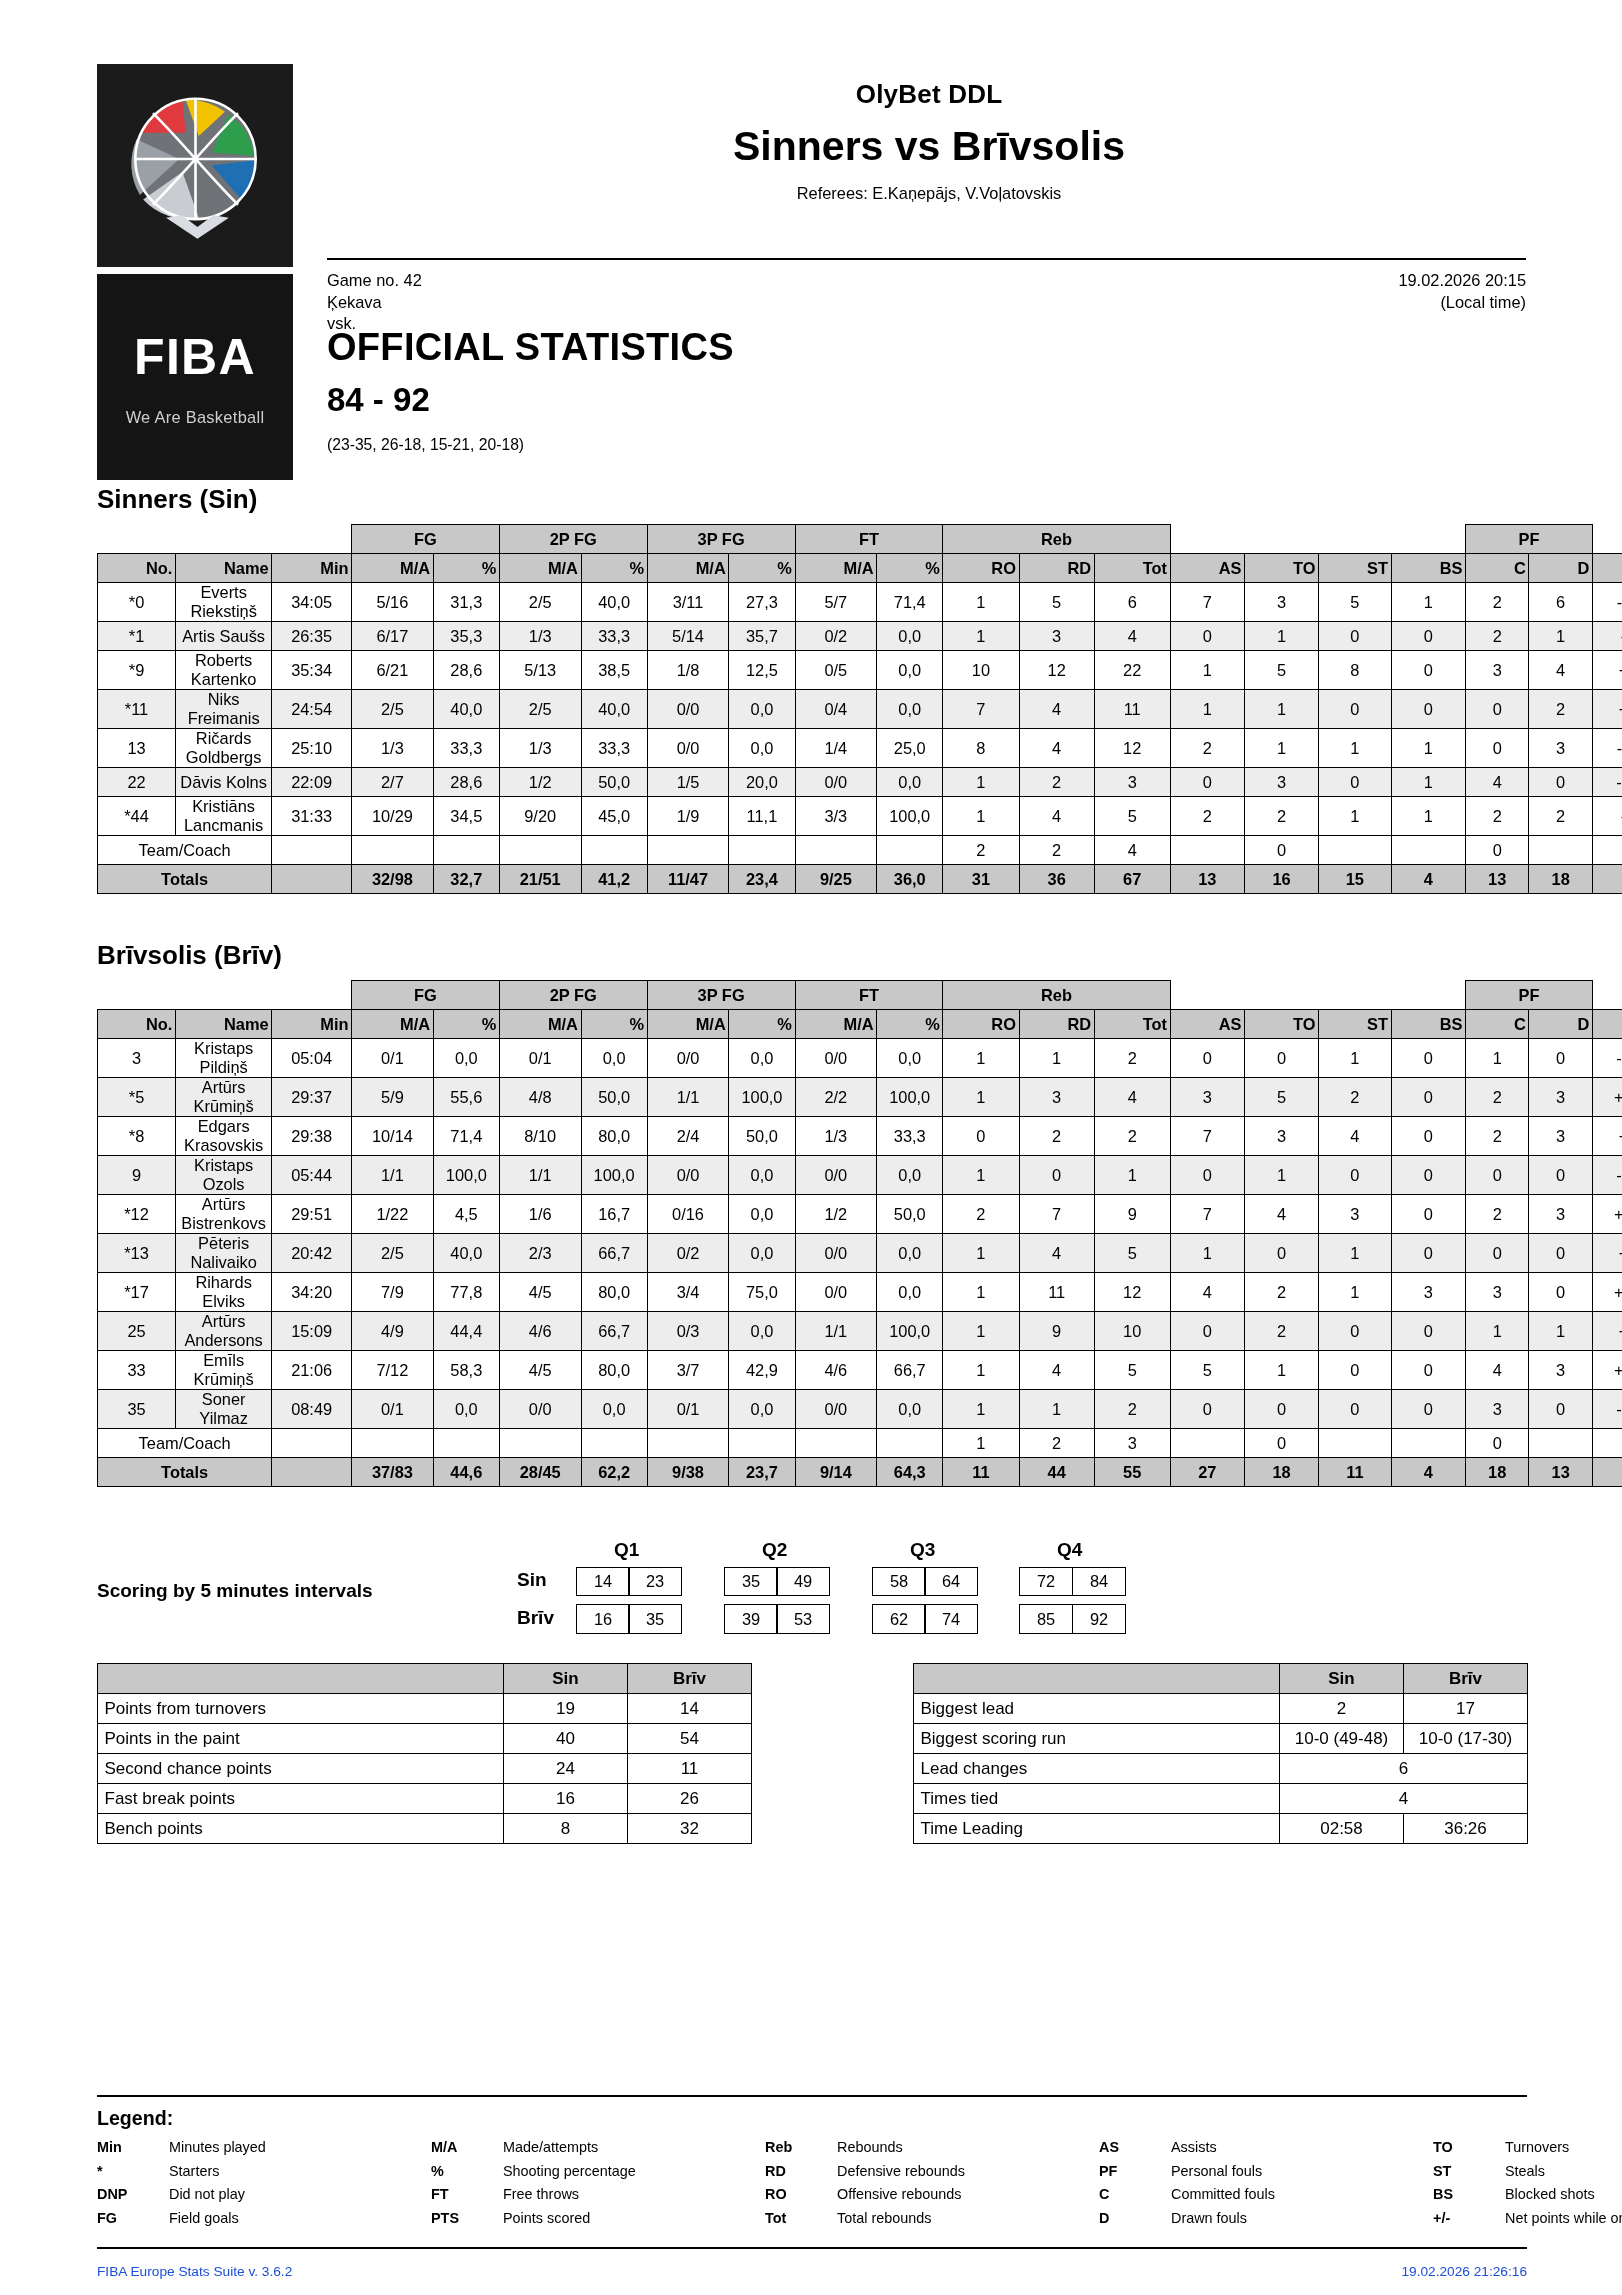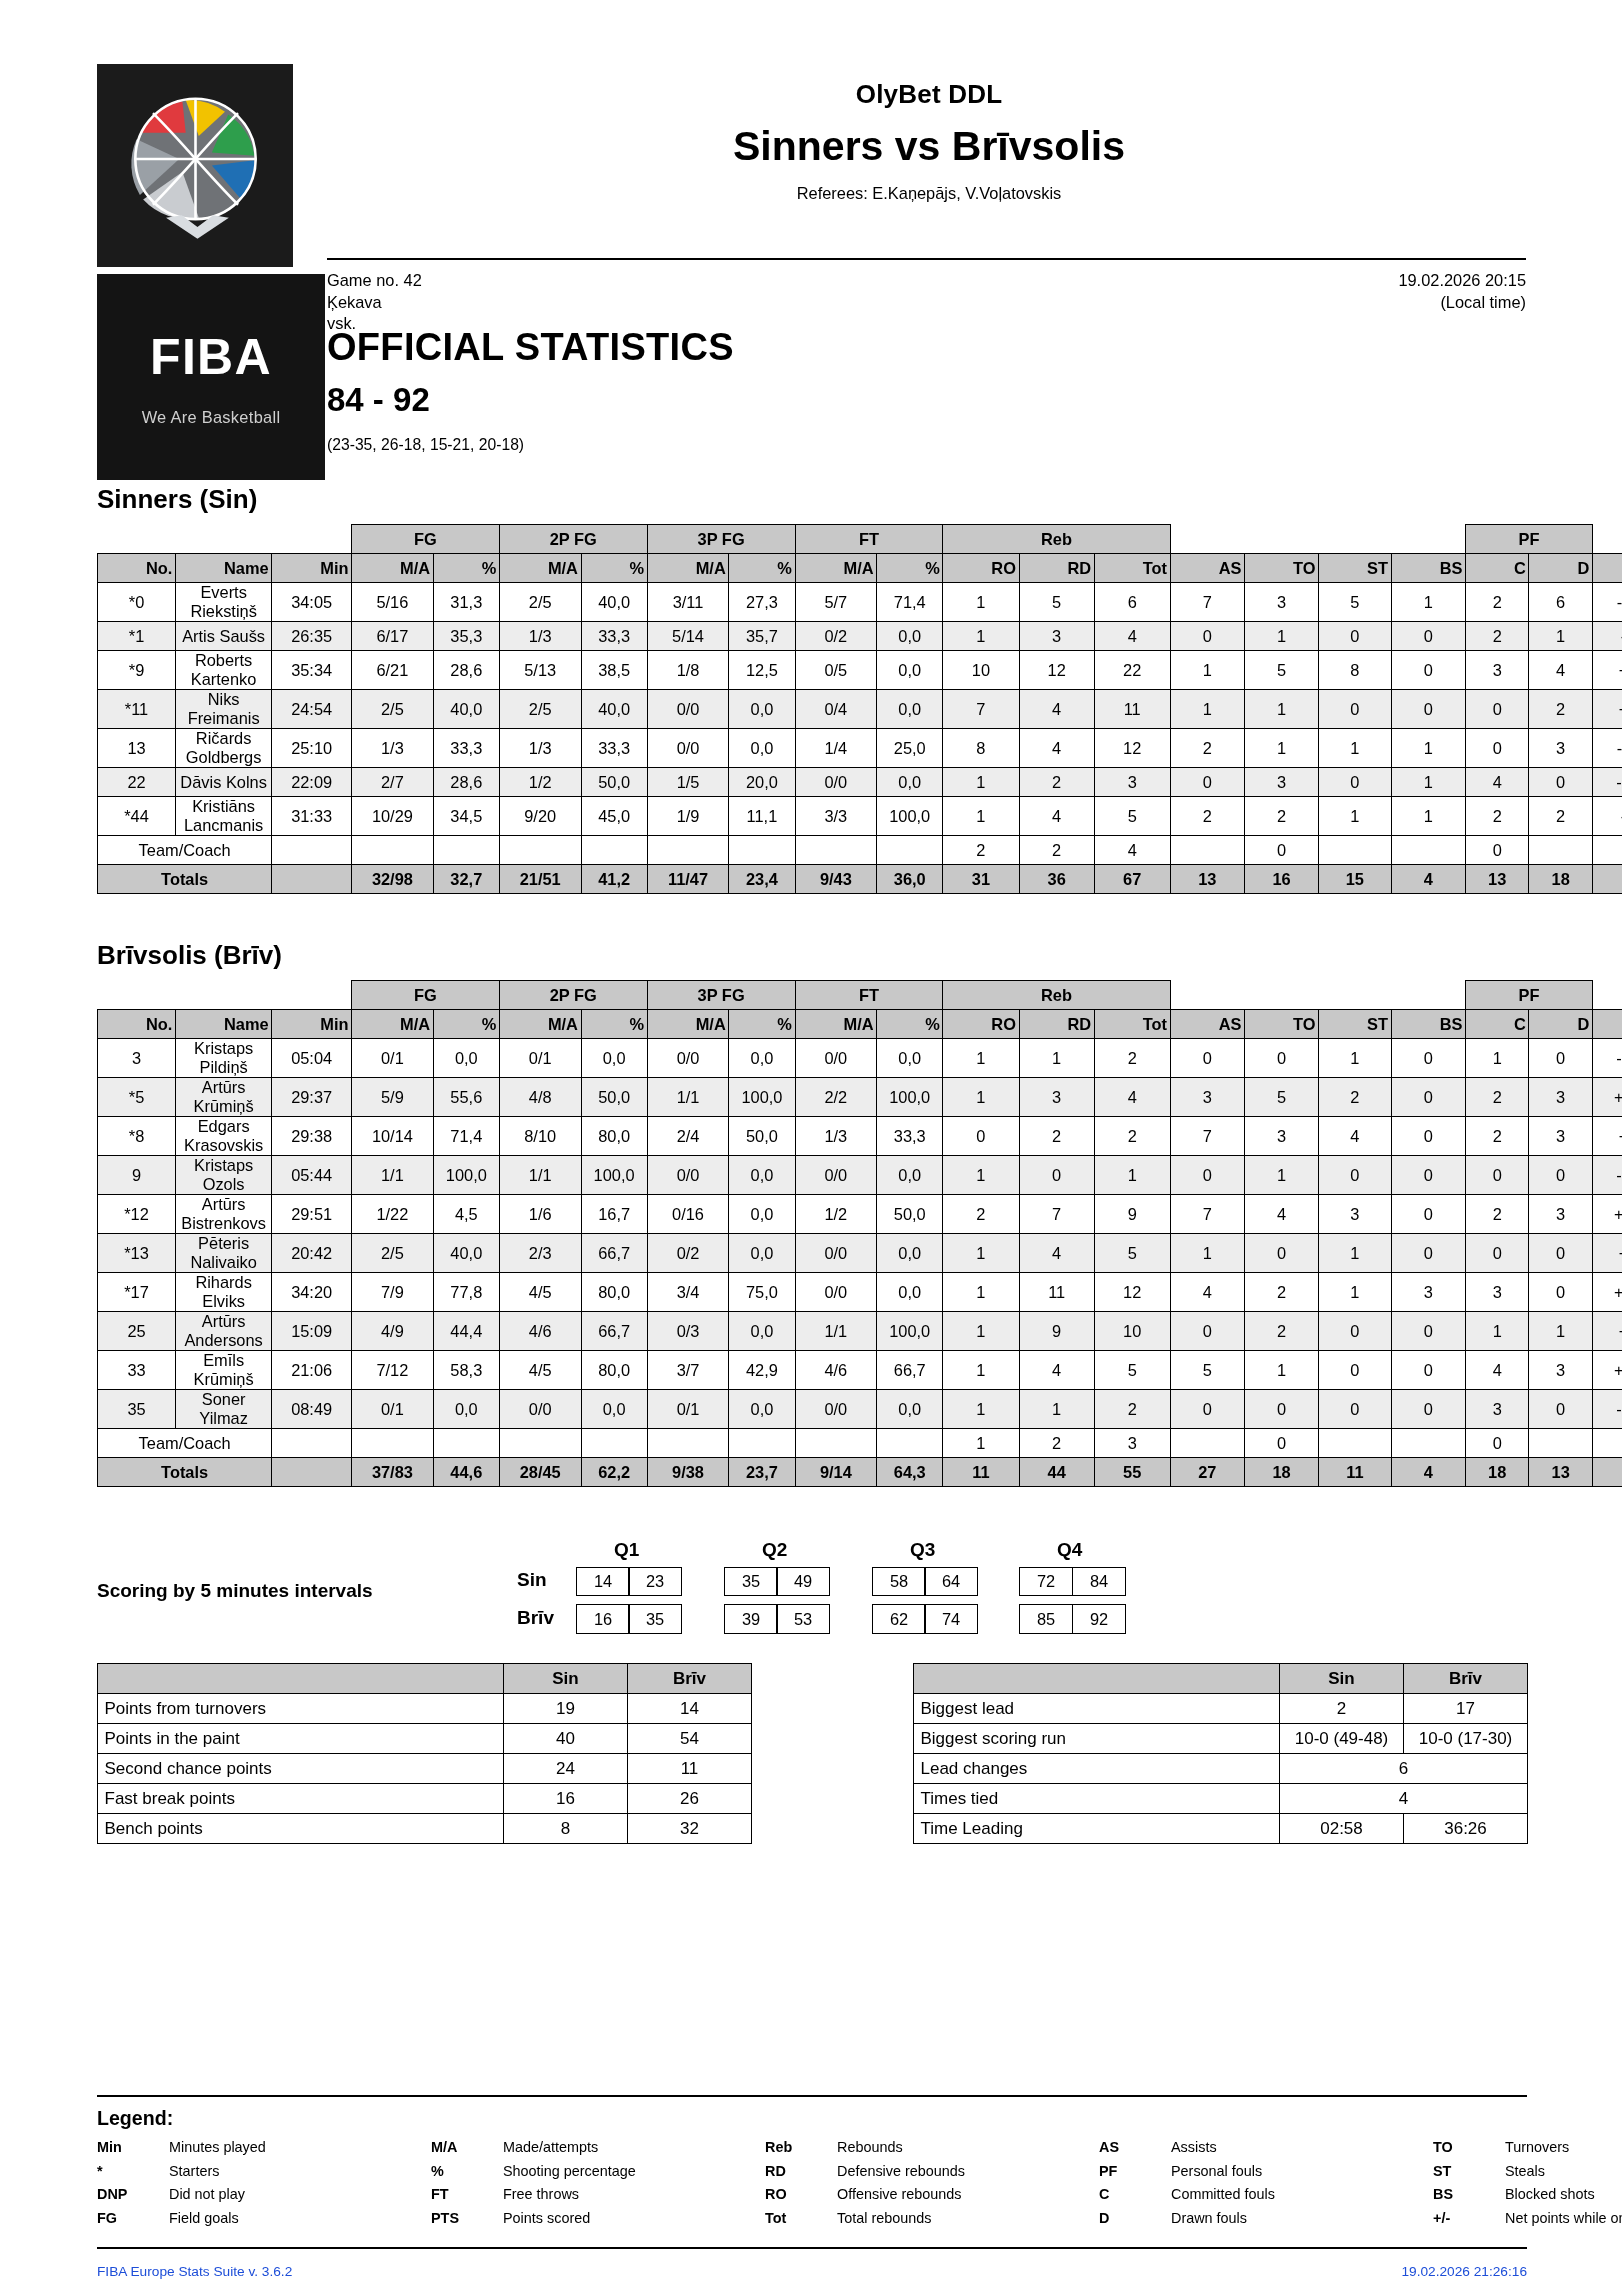--- a/index.html
+++ b/index.html
@@ -10,21 +10,21 @@
     color:#000;
     -webkit-font-smoothing:antialiased;
   }
   .page{position:relative;width:1622px;height:2295px;box-sizing:border-box;padding:0;}
 
   
   .header{position:relative;height:458px;}
   .logo-box{position:absolute;left:97px;top:64px;width:196px;height:203px;background:#1b1b1b;
     display:flex;align-items:center;justify-content:center;overflow:hidden;}
   .logo-box svg{display:block;}
-  .fiba-box{position:absolute;left:97px;top:274px;width:228px;height:206px;background:#141414;
+  .fiba-box{position:absolute;left:97px;top:274px;width:196px;height:206px;background:#141414;
     display:flex;flex-direction:column;align-items:center;justify-content:center;}
   .fiba-word{color:#fff;font-size:50px;font-weight:bold;letter-spacing:1.3px;font-family:"Liberation Sans",sans-serif;}
   .fiba-sub{color:#cfcfcf;font-size:16.4px;margin-top:22px;letter-spacing:0.3px;}
 
   .title-wrap{position:absolute;left:327px;top:79px;width:1204px;text-align:center;}
   .comp{font-size:26px;font-weight:bold;letter-spacing:0.2px;}
   .match{font-size:41px;font-weight:bold;margin-top:13px;}
   .refs{font-size:16.4px;margin-top:14.4px;}
 
   .hr{position:absolute;left:327px;top:258px;width:1199px;border-top:2px solid #000;}
@@ -410,21 +410,21 @@
           </tr>
           <tr class="tot">
             <td class="name-cell" colspan="2">Totals</td>
             <td></td>
             <td>32/98</td>
             <td>32,7</td>
             <td>21/51</td>
             <td>41,2</td>
             <td>11/47</td>
             <td>23,4</td>
-            <td>9/43</td>
+            <td>9/25</td>
             <td>36,0</td>
             <td>31</td>
             <td>36</td>
             <td>67</td>
             <td>13</td>
             <td>16</td>
             <td>15</td>
             <td>4</td>
             <td>13</td>
             <td>18</td>

